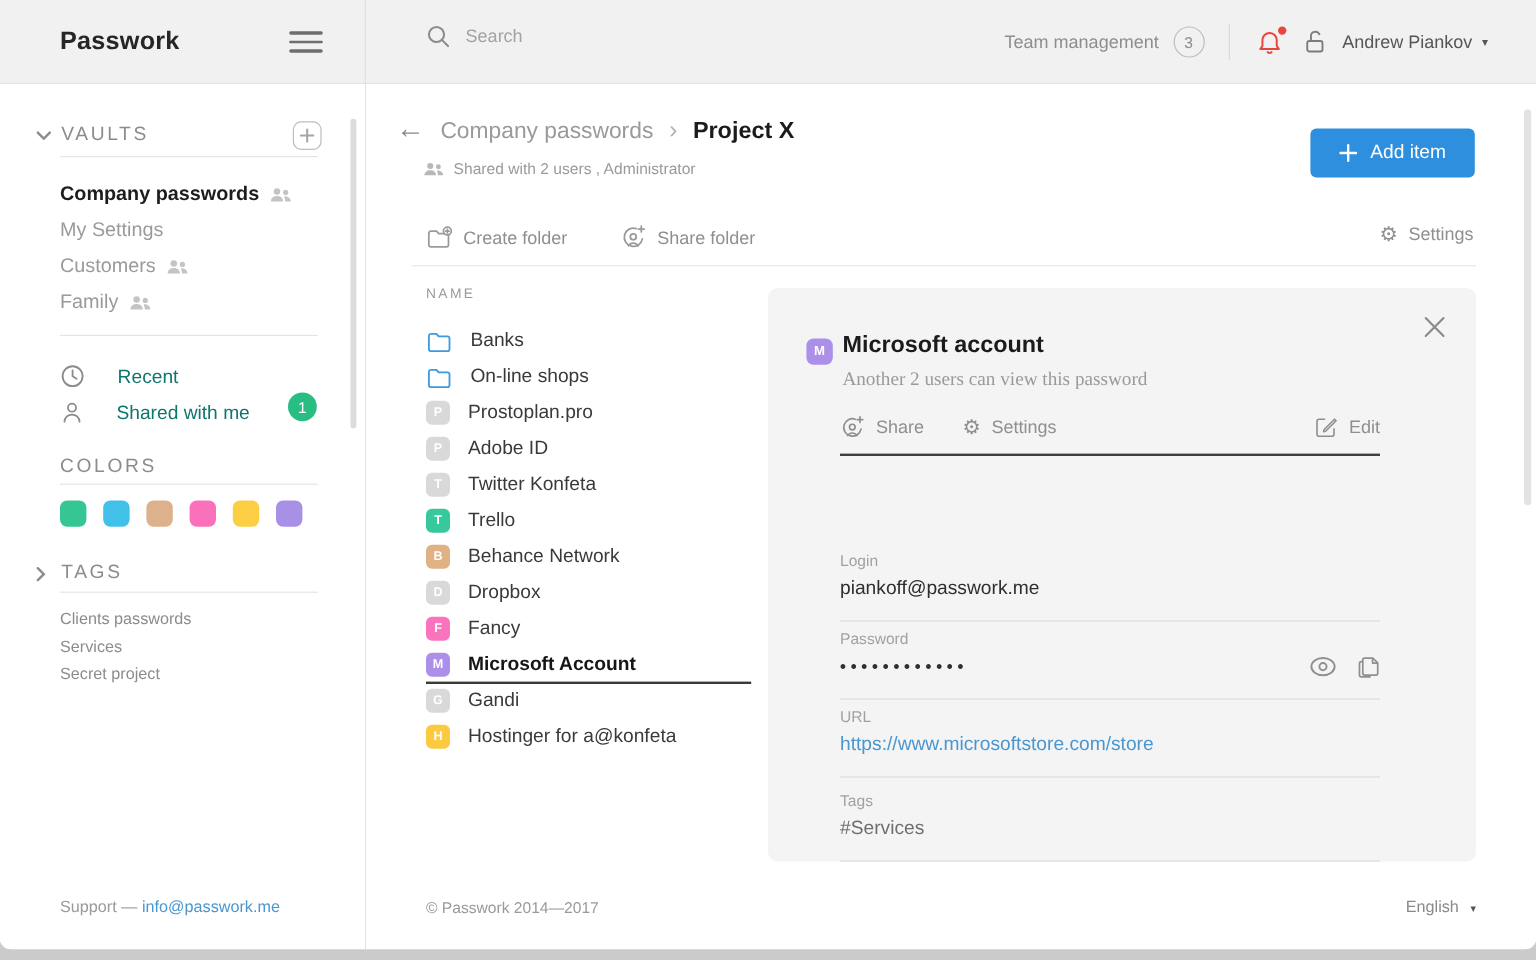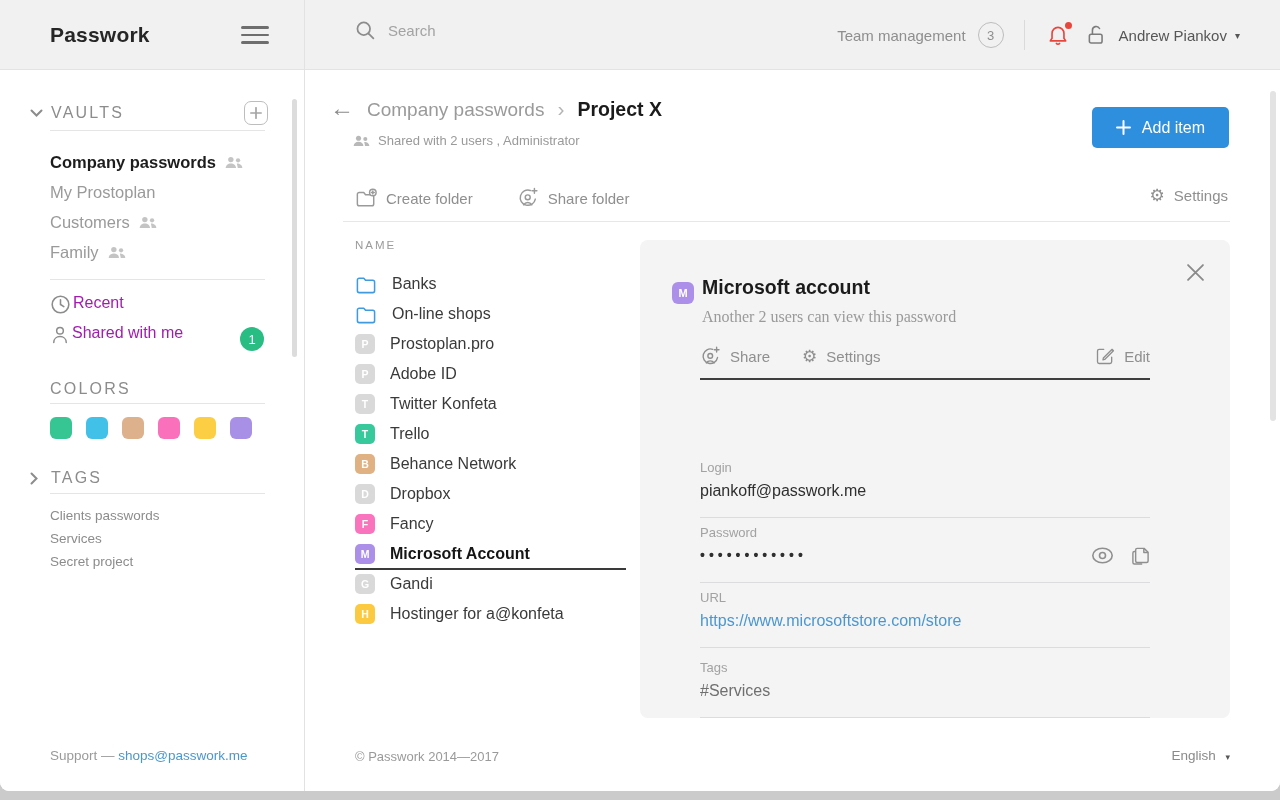--- a/index.html
+++ b/index.html
@@ -28,21 +28,21 @@
   .vdivider { position:absolute; left:304px; top:0; bottom:0; width:1px; background:#e2e2e2; }
 
   
   .sidebar { position:absolute; left:0; top:71px; width:304px; bottom:0; background:#fff; }
   .sec-head { position:absolute; left:30px; display:flex; align-items:center; }
   .sec-label { font-size:16px; letter-spacing:2.2px; color:#8c8c8c; margin-left:8px; }
   .side-hr { position:absolute; left:50px; width:215px; height:1px; background:#e5e5e5; }
   .plus-btn { position:absolute; left:244px; width:24px; height:24px; border:1.5px solid #bdbdbd; border-radius:7px; display:flex; align-items:center; justify-content:center; cursor:pointer; }
   .vault-item { position:absolute; left:50px; height:30px; display:flex; align-items:center; gap:9px; font-size:16.5px; color:#9a9a9a; cursor:pointer; }
   .vault-item.active { font-weight:bold; color:#1d1d1d; }
-  .quick-item { position:absolute; left:50px; height:30px; display:flex; align-items:flex-start; gap:2px; font-size:16px; color:#a21caf; cursor:pointer; }
+  .quick-item { position:absolute; left:50px; height:30px; display:flex; align-items:flex-end; gap:27px; font-size:16px; color:#0f766e; cursor:pointer; }
   .green-badge { position:absolute; left:240px; width:24px; height:24px; border-radius:50%; background:#2abd83; color:#fff; font-size:13px; display:flex; align-items:center; justify-content:center; }
   .swatches { position:absolute; left:50px; top:346px; display:flex; gap:14px; }
   .swatch { width:22px; height:22px; border-radius:6px; cursor:pointer; }
   .tag-list { position:absolute; left:50px; top:437px; display:flex; flex-direction:column; gap:8px; }
   .tag-link { font-size:13.5px; color:#8c8c8c; cursor:pointer; }
   .support { position:absolute; left:50px; top:677px; font-size:13.5px; color:#9a9a9a; }
   .support a { color:#4a97d0; text-decoration:none; cursor:pointer; }
   .side-scroll { position:absolute; left:292px; top:28px; width:5px; height:258px; background:#dcdcdc; border-radius:3px; }
 
   
@@ -156,21 +156,21 @@
     <div class="vault-item active" style="top:76px;">
       <span>Company passwords</span>
       <svg width="18" height="13" viewBox="0 0 20 14" fill="#c4c4c4">
           <circle cx="6.5" cy="3.8" r="3"></circle>
           <path d="M.8 13c0-3 2.4-5 5.7-5s5.7 2 5.7 5z"></path>
           <circle cx="14.5" cy="4.6" r="2.4"></circle>
           <path d="M13.2 8.2c3-.1 6 1.7 6 4.8h-5z"></path>
         </svg>
     </div>
     <div class="vault-item" style="top:106px;">
-      <span>My Prostoplan</span>
+      <span>My Settings</span>
     </div>
     <div class="vault-item" style="top:136px;">
       <span>Customers</span>
       <svg width="18" height="13" viewBox="0 0 20 14" fill="#c4c4c4">
           <circle cx="6.5" cy="3.8" r="3"></circle>
           <path d="M.8 13c0-3 2.4-5 5.7-5s5.7 2 5.7 5z"></path>
           <circle cx="14.5" cy="4.6" r="2.4"></circle>
           <path d="M13.2 8.2c3-.1 6 1.7 6 4.8h-5z"></path>
         </svg>
     </div>
@@ -221,21 +221,21 @@
         </svg>
       <span class="sec-label" style="margin-left:12px;">TAGS</span>
     </div>
     <div class="side-hr" style="top:422px;"></div>
     <div class="tag-list">
       <span class="tag-link">Clients passwords</span>
       <span class="tag-link">Services</span>
       <span class="tag-link">Secret project</span>
     </div>
 
-    <div class="support"><span>Support — </span><a>shops@passwork.me</a></div>
+    <div class="support"><span>Support — </span><a>info@passwork.me</a></div>
     <div class="side-scroll"></div>
   </div>
 
   <div class="main">
 
     <div class="breadcrumb">
       <span class="back-ic">←</span>
       <span class="bc-parent">Company passwords</span>
       <span class="bc-sep">›</span>
       <span class="bc-current">Project X</span>

